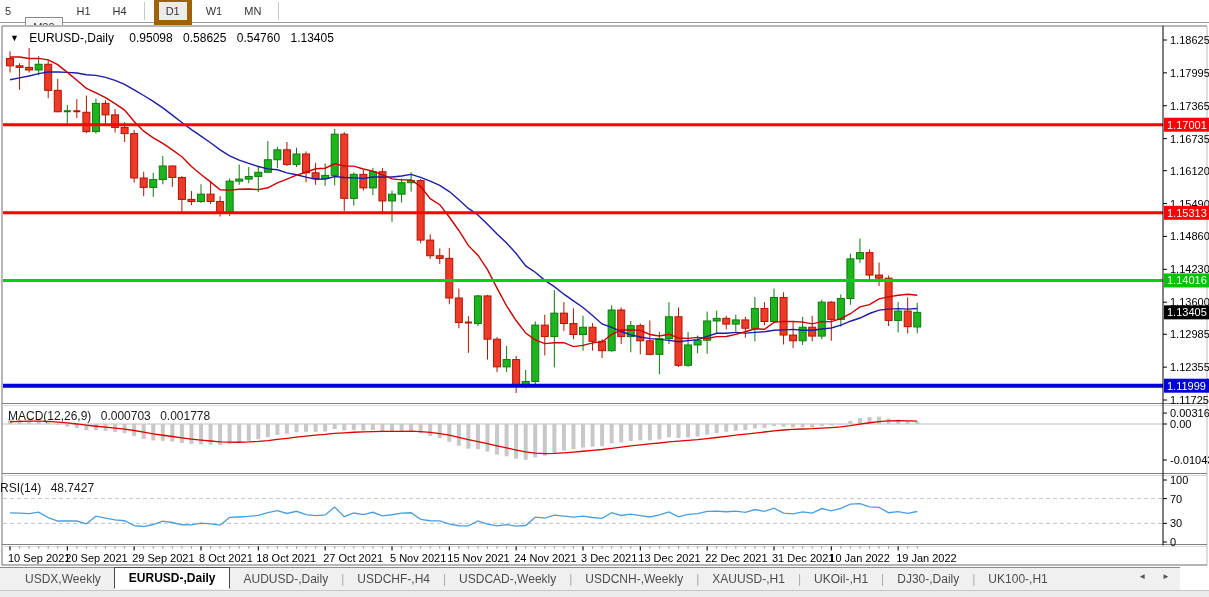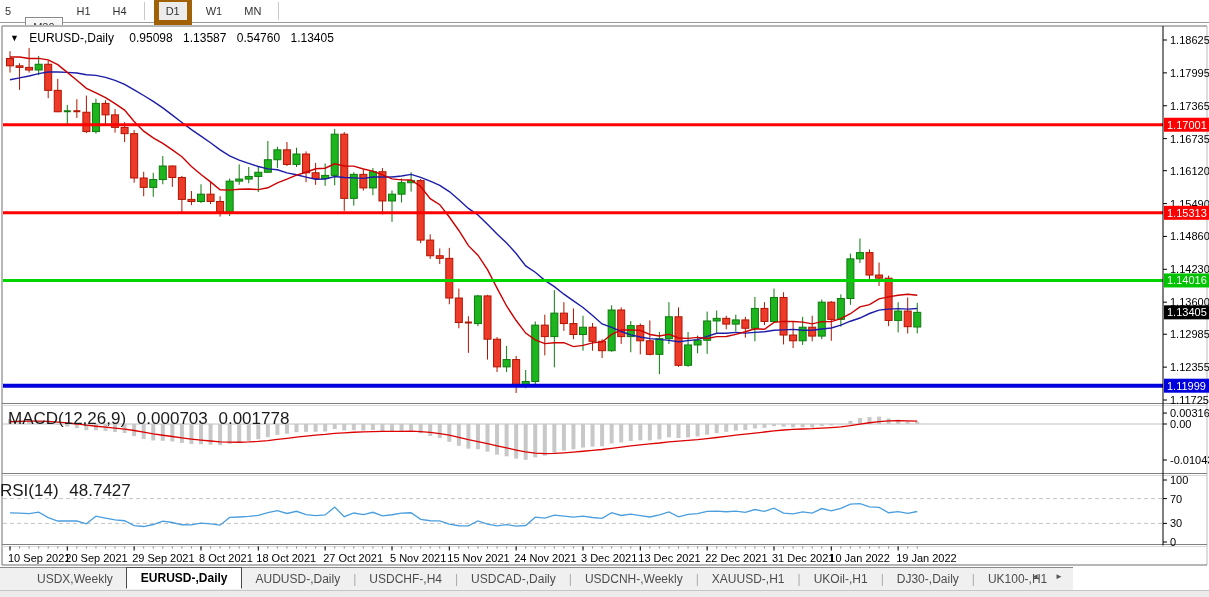--- a/index.html
+++ b/index.html
@@ -13,25 +13,25 @@
           line-height:14px;cursor:default;}
   .tf-btn.pressed{border:1px solid #888;background:#f6f6f6;box-shadow:inset 0 0 0 1px #fff;margin-top:31px;}
   .tf-btn.highlight{background:#ececec;border:5px solid #a16207;}
   .tb-sep{width:1px;height:18px;background:#c9c9c9;margin:0 6px;}
   .tf-cut{margin-left:-3px;}
   
   .chart-window{position:absolute;left:0;top:25px;width:1209px;height:541px;background:#fff;}
   .chart-header{position:absolute;left:10px;top:6px;font-size:12px;color:#000;white-space:nowrap;}
   .chart-header span{margin-right:7px;}
   .tri{font-size:9px;position:relative;top:-1px;}
-  .pane-label{position:absolute;font-size:17px;color:#1a1a1a;white-space:nowrap;}
+  .pane-label{position:absolute;font-size:12px;color:#1a1a1a;white-space:nowrap;}
   .pane-label span{margin-right:6px;}
   
-  .tabbar{position:absolute;left:0;top:567px;width:1073px;height:23px;background:#f0f0f0;
-          border-top:1px solid #8a8a8a;display:flex;align-items:center;padding-left:24px;}
+  .tabbar{position:absolute;left:0;top:567px;width:1180px;height:23px;background:#f0f0f0;
+          border-top:1px solid #8a8a8a;display:flex;align-items:center;padding-left:12px;}
   .tab{font-size:12px;color:#4d4d4d;padding:3px 13px;white-space:nowrap;cursor:default;}
   .tab.active{background:#fff;border:1px solid #4a4a4a;border-bottom:1px solid #fff;
               color:#000;font-weight:700;position:relative;top:-1px;padding:3px 14px;}
   .tab-sep{color:#aaa;font-size:12px;}
   .tab-arrows{position:absolute;right:10px;top:4px;display:flex;gap:16px;}
   .tab-arrow{font-size:8px;color:#555;cursor:default;}
   .bottom-strip{position:absolute;left:0;top:590px;width:1209px;height:7px;background:#ececec;
                 border-top:1px solid #c6c6c6;}
 </style>
 </head>
@@ -541,21 +541,21 @@
         <line x1="831.3000000000001" y1="521.5" x2="831.3000000000001" y2="525.5" stroke="#000"></line>
         <text x="829.3000000000001" y="536.5" font-size="11" fill="#000" font-family="&quot;Liberation Sans&quot;,&quot;DejaVu Sans&quot;,sans-serif">10 Jan 2022</text>
         <line x1="898.1500000000001" y1="521.5" x2="898.1500000000001" y2="525.5" stroke="#000"></line>
         <text x="896.1500000000001" y="536.5" font-size="11" fill="#000" font-family="&quot;Liberation Sans&quot;,&quot;DejaVu Sans&quot;,sans-serif">19 Jan 2022</text>
       </svg>
 
     <div class="chart-header">
       <span class="tri">▼</span>
       <span style="margin-right:12px;">EURUSD-,Daily</span>
       <span>0.95098</span>
-      <span>1.13587</span>
+      <span>0.58625</span>
       <span>0.54760</span>
       <span>1.13405</span>
     </div>
 
     <div class="pane-label" style="left:8px;top:384px;">
       <span>MACD(12,26,9)</span>
       <span>0.000703</span>
       <span>0.001778</span>
     </div>
 
@@ -565,21 +565,21 @@
     </div>
   </div>
 
   <div class="tabbar">
     <span class="tab">USDX,Weekly</span>
       <span class="tab active">EURUSD-,Daily</span>
       <span class="tab">AUDUSD-,Daily</span>
       <span class="tab-sep">|</span>
       <span class="tab">USDCHF-,H4</span>
       <span class="tab-sep">|</span>
-      <span class="tab">USDCAD-,Daily</span>
+      <span class="tab">USDCAD-,Weekly</span>
       <span class="tab-sep">|</span>
       <span class="tab">USDCNH-,Weekly</span>
       <span class="tab-sep">|</span>
       <span class="tab">XAUUSD-,H1</span>
       <span class="tab-sep">|</span>
       <span class="tab">UKOil-,H1</span>
       <span class="tab-sep">|</span>
       <span class="tab">DJ30-,Daily</span>
       <span class="tab-sep">|</span>
       <span class="tab">UK100-,H1</span>

